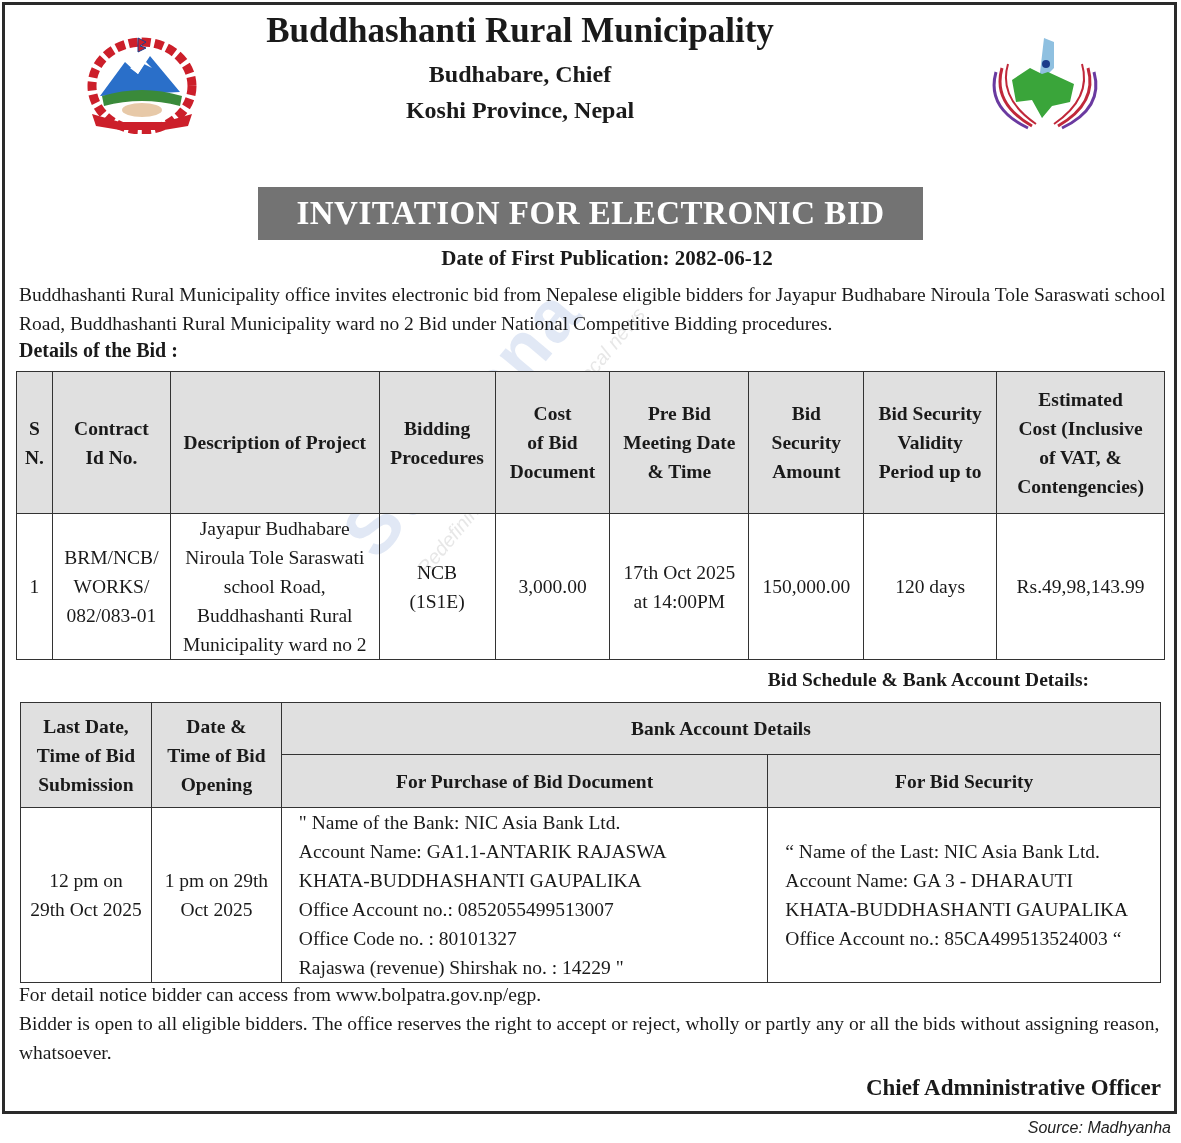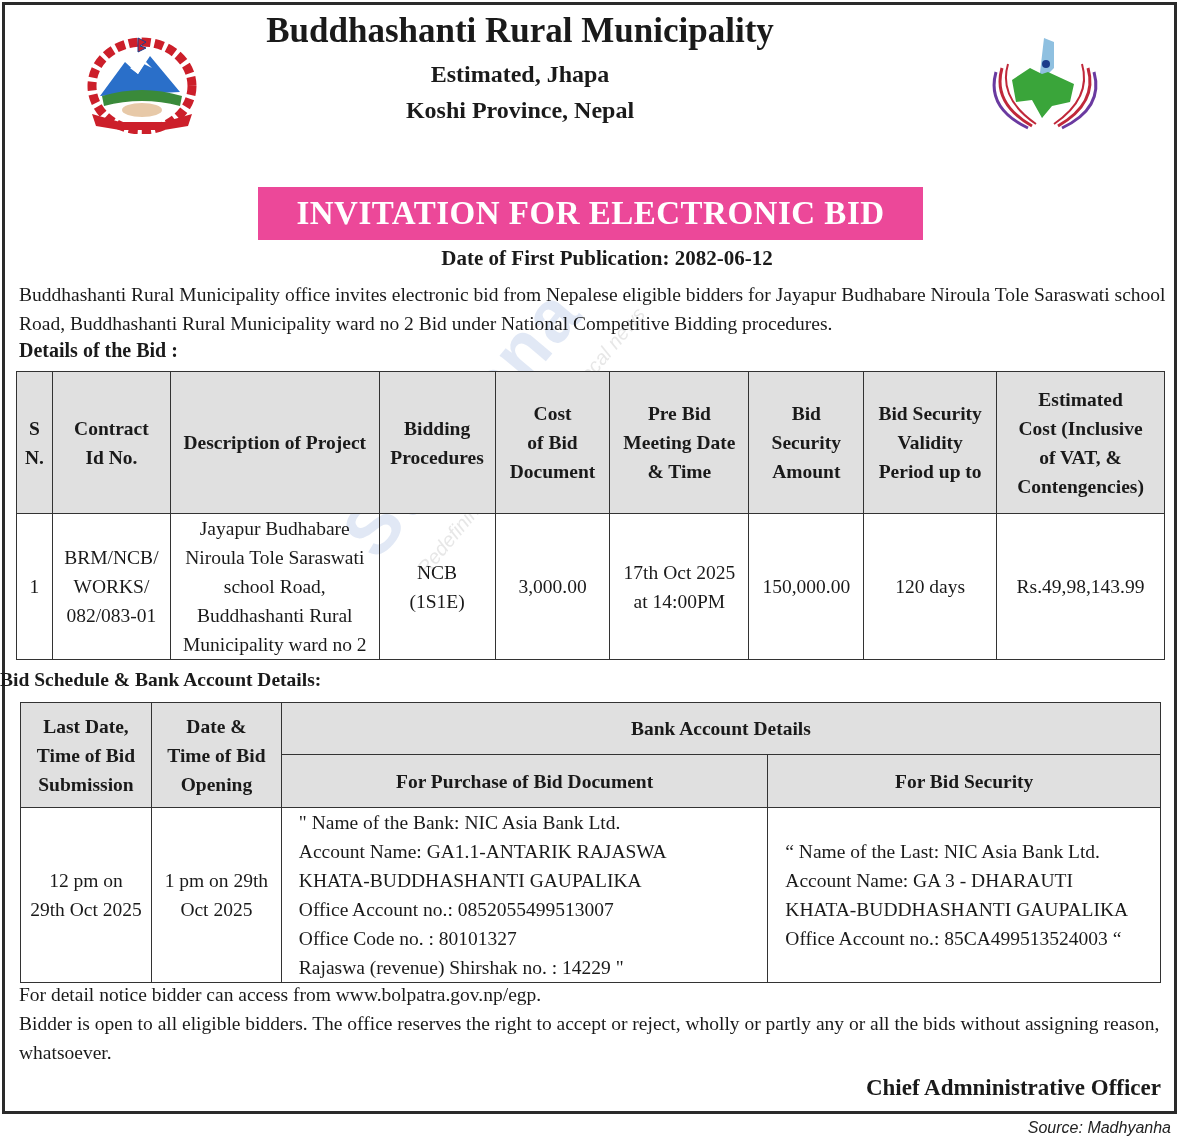--- a/index.html
+++ b/index.html
@@ -23,38 +23,38 @@
 
   .logo-left { position: absolute; left: 80px; top: 34px; width: 124px; height: 100px; }
   .logo-right { position: absolute; left: 982px; top: 28px; width: 126px; height: 104px; }
 
   .header { position: absolute; left: 0; top: 10px; width: 1040px; text-align: center; }
   .h1 { font-weight: bold; font-size: 35px; line-height: 42px; color: #1a1a1a; }
   .h2 { font-weight: bold; font-size: 37px; line-height: 44px; color: #1a1a1a; }
   .h3 { font-weight: bold; font-size: 24px; line-height: 36px; margin-top: 4px; }
   .banner {
     position: absolute; left: 258px; top: 187px; width: 665px; height: 53px;
-    background: #ec4899; color: #fff; font-weight: bold; font-size: 33px;
+    background: #737373; color: #fff; font-weight: bold; font-size: 33px;
     text-align: center; line-height: 53px; letter-spacing: 0.5px;
   }
   .pubdate { position: absolute; left: 0; top: 246px; width: 1181px; text-align: center;
     font-weight: bold; font-size: 21px; padding-left: 33px; }
 
   .intro { position: absolute; left: 19px; top: 280px; width: 1150px; font-size: 19.5px; line-height: 29px; }
   .details-label { position: absolute; left: 19px; top: 339px; font-size: 20px; font-weight: bold; }
 
   table { border-collapse: collapse; position: absolute; }
   td, th { border: 1.5px solid #333; text-align: center; vertical-align: middle; }
   th { background: #e0e0e0; font-weight: bold; font-size: 19.5px; line-height: 29px; }
   td { font-size: 19.5px; line-height: 29px; }
 
   .t1 { left: 16px; top: 371px; width: 1149px; height: 284px; }
   .t1 th { height: 142px; }
 
-  .sched-title { position: absolute; left: 0; top: 669px; width: 1089px; text-align: left;
+  .sched-title { position: absolute; left: 0; top: 669px; width: 1089px; text-align: right;
     font-weight: bold; font-size: 19.5px; }
 
   .t2 { left: 20px; top: 702px; width: 1141px; height: 275px; }
   .t2 td.left { text-align: left; padding-left: 17px; }
 
   .footer1 { position: absolute; left: 19px; top: 980px; font-size: 19.5px; line-height: 29px; width: 1150px; }
   .signature { position: absolute; right: 20px; top: 1075px; font-weight: bold; font-size: 23px; }
   .source { position: absolute; right: 10px; top: 1119px; font-family: "Liberation Sans", sans-serif;
     font-style: italic; font-size: 16px; color: #222; }
 </style>
@@ -83,21 +83,21 @@
   <path d="M106 40 Q116 75 76 98" fill="none" stroke="#c0283a" stroke-width="3"></path>
   <path d="M112 44 Q122 80 80 100" fill="none" stroke="#6a3aa0" stroke-width="3"></path>
   <path d="M100 36 Q110 70 72 96" fill="none" stroke="#c0283a" stroke-width="2"></path>
   <path d="M62 10 L72 14 L72 40 L64 48 L70 70 L60 90 L56 62 Z" fill="#8fc0e0"></path>
   <path d="M30 52 L48 40 L60 46 L66 44 L92 56 L88 74 L70 78 L60 90 L50 72 L34 74 Z" fill="#3aa53a"></path>
   <circle cx="64" cy="36" r="4" fill="#1b3c8a"></circle>
 </svg>
 
 <div class="header">
   <div class="h1">Buddhashanti Rural Municipality</div>
-  <div class="h3">Estimated, Jhapa</div>
+  <div class="h3">Budhabare, Chief</div>
   <div class="h3" style="margin-top:0">Koshi Province, Nepal</div>
 </div>
 
 <div class="banner">INVITATION FOR ELECTRONIC BID</div>
 <div class="pubdate">Date of First Publication: 2082-06-12</div>
 
 <div class="intro">Buddhashanti Rural Municipality office invites electronic bid from Nepalese eligible bidders for Jayapur Budhabare Niroula Tole Saraswati school Road, Buddhashanti Rural Municipality ward no 2  Bid under National Competitive Bidding procedures.</div>
 <div class="details-label">Details of the Bid :</div>
 
 <table class="t1">

